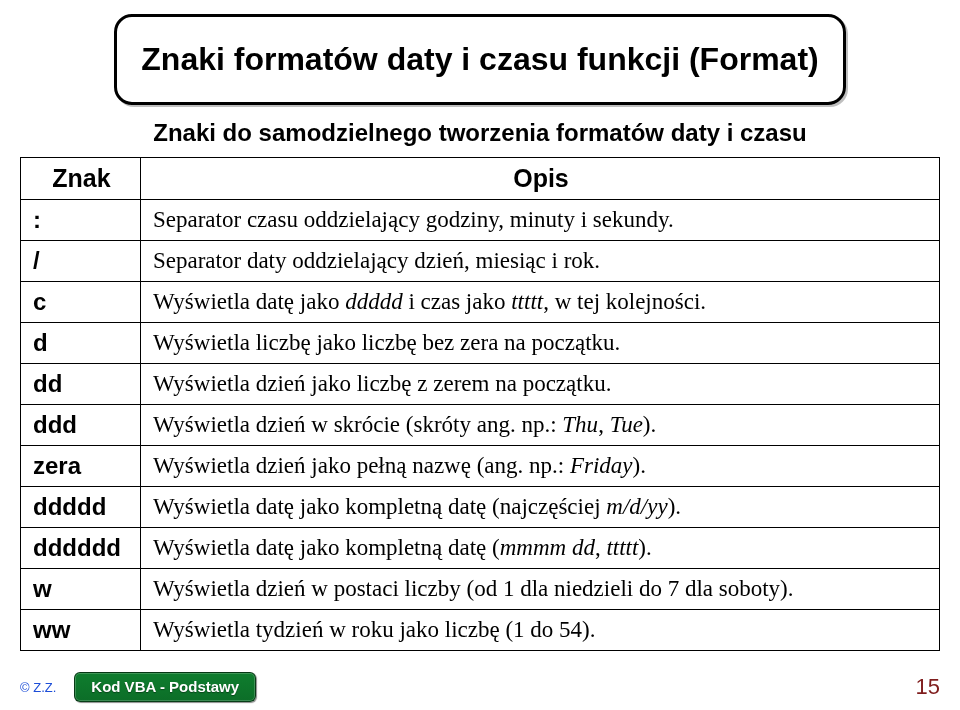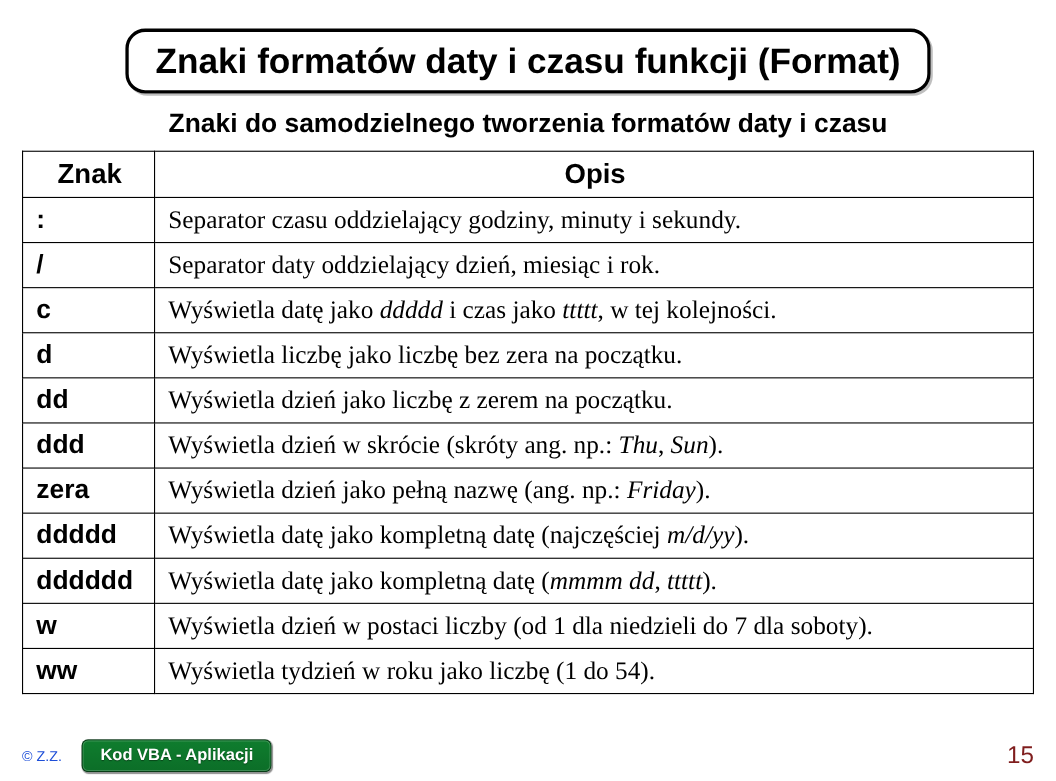--- a/index.html
+++ b/index.html
@@ -6,22 +6,22 @@
   html, body { width: 960px; height: 710px; }
   body {
     font-family: "Times New Roman", Times, serif;
     background: #ffffff;
     position: relative;
     padding: 10px 20px 0 20px;
   }
   .title-box {
     border: 3px solid #000;
     border-radius: 18px;
-    padding: 8px 24px;
-    margin: 16px auto 14px auto;
+    padding: 24px 24px;
+    margin: 4px auto 14px auto;
     text-align: center;
     width: fit-content;
     box-shadow: 2px 2px 0 rgba(0,0,0,0.25);
   }
   .title-box h1 {
     font-family: Arial, Helvetica, sans-serif;
     font-weight: bold;
     font-size: 32px;
     color: #000;
   }
@@ -121,21 +121,21 @@
       <tr>
         <td class="znak">d</td>
         <td class="opis">Wyświetla liczbę jako liczbę bez zera na początku.</td>
       </tr>
       <tr>
         <td class="znak">dd</td>
         <td class="opis">Wyświetla dzień jako liczbę z zerem na początku.</td>
       </tr>
       <tr>
         <td class="znak">ddd</td>
-        <td class="opis">Wyświetla dzień w skrócie (skróty ang. np.: <em>Thu</em>, <em>Sun</em>).</td>
+        <td class="opis">Wyświetla dzień w skrócie (skróty ang. np.: <em>Thu</em>, <em>Tue</em>).</td>
       </tr>
       <tr>
         <td class="znak">zera</td>
         <td class="opis">Wyświetla dzień jako pełną nazwę (ang. np.: <em>Friday</em>).</td>
       </tr>
       <tr>
         <td class="znak">ddddd</td>
         <td class="opis">Wyświetla datę jako kompletną datę (najczęściej <em>m/d/yy</em>).</td>
       </tr>
       <tr>
@@ -148,16 +148,16 @@
       </tr>
       <tr>
         <td class="znak">ww</td>
         <td class="opis">Wyświetla tydzień w roku jako liczbę (1 do 54).</td>
       </tr>
     </tbody>
 </table>
 
 <div class="footer">
   <span class="copyright">© Z.Z.</span>
-  <span class="pill green">Kod VBA - Aplikacji</span>
+  <span class="pill green">Kod VBA - Podstawy</span>
   <span class="spacer"></span>
   <span class="pagenum">15</span>
 </div>
 
 </body></html>

